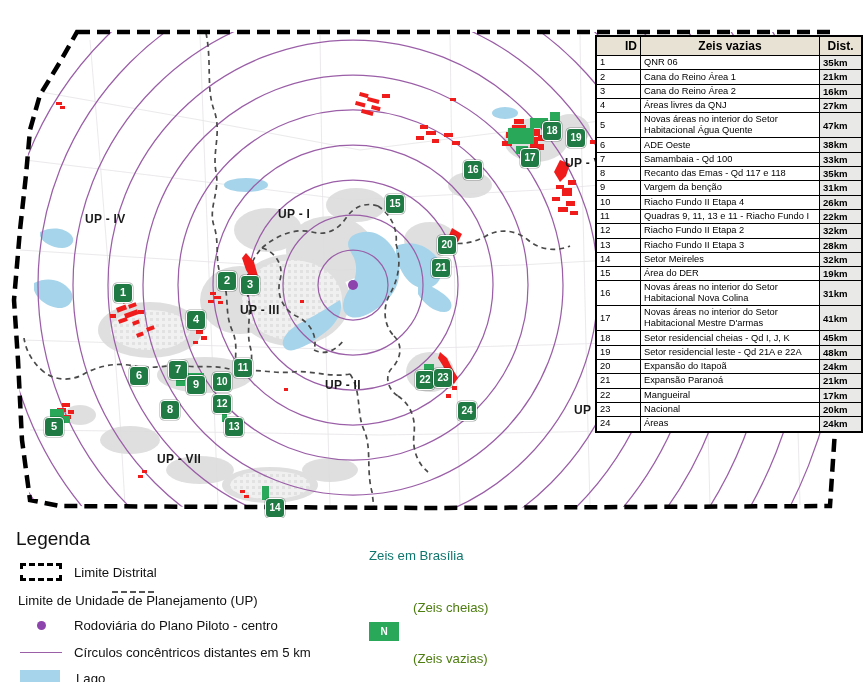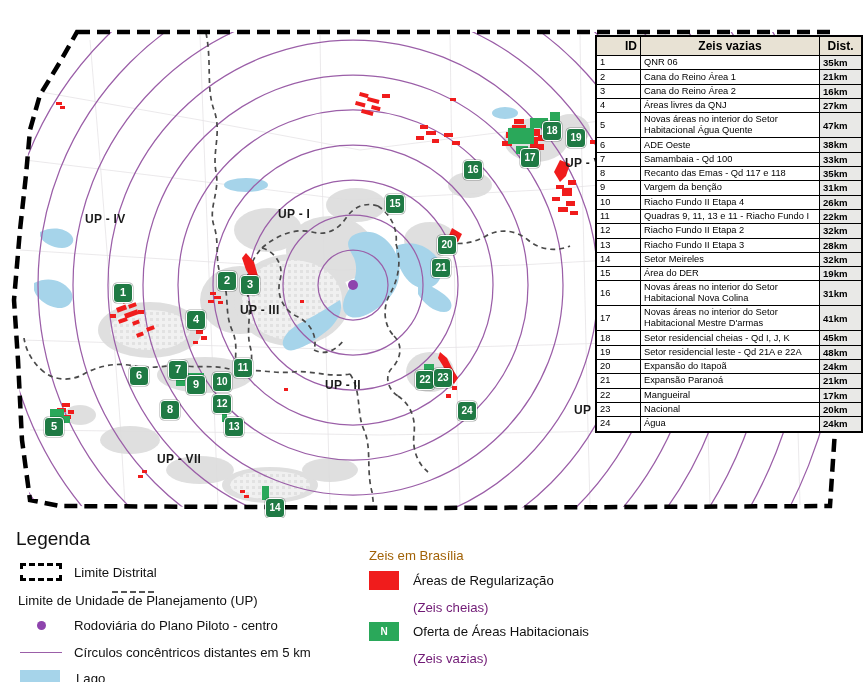--- a/index.html
+++ b/index.html
@@ -90,27 +90,27 @@
 
   .sw-distrital { height: 18px; border: 3.5px dashed #000; width: 42px; }
   .sw-up { height: 0; border-top: 2px dashed #555; width: 42px; }
   .sw-dot { width: 46px; text-align:center; }
   .sw-dot i { display:inline-block; width: 9px; height: 9px; border-radius: 50%; background: #8e44ad; }
   .sw-circle { height: 0; border-top: 1.6px solid #9b5fa8; width: 42px; }
   .sw-lago { width: 40px; height: 17px; background: #a6d4ea; margin-right: 16px;}
 
   #zeis-legend-title {
     position: absolute; left: 369px; top: 30px;
-    font-size: 13.2px; color: #a16207;
+    font-size: 13.2px; color: #0f766e;
   }
   .zsw { width: 30px; height: 19px; margin-right: 14px; display:flex; align-items:center; justify-content:center;
          font-size: 10px; font-weight: bold; color:#fff; }
   .zsw-red { background: #f01c1c; }
   .zsw-green { background: #2aa85a; }
-  .z-sub { position: absolute; font-size: 13.2px; color:#701a75; }
+  .z-sub { position: absolute; font-size: 13.2px; color:#4d7c0f; }
 </style>
 </head>
 <body>
 <div id="root">
 
 <div id="map-area">
 
   <svg id="map-svg" width="866" height="518" viewBox="0 0 866 518">
     <defs>
       <clipPath id="districtClip">
@@ -535,21 +535,21 @@
             <td class="c-name">Mangueiral</td>
             <td class="c-dist">17km</td>
           </tr>
           <tr>
             <td class="c-id">23</td>
             <td class="c-name">Nacional</td>
             <td class="c-dist">20km</td>
           </tr>
           <tr>
             <td class="c-id">24</td>
-            <td class="c-name">Água</td>
+            <td class="c-name">Áreas</td>
             <td class="c-dist">24km</td>
           </tr>
         </tbody>
   </table>
 </div>
 
 <div id="legend">
 
   <div id="legend-title">Legenda</div>
 
@@ -581,27 +581,22 @@
     <span class="leg-text">Círculos concêntricos distantes em 5 km</span>
   </div>
 
   <div class="leg-row" style="left:20px; top:152px;">
     <span class="sw-lago"></span>
     <span class="leg-text">Lago</span>
   </div>
 
   <div id="zeis-legend-title">Zeis em Brasília</div>
 
-  <div class="leg-row" style="left:369px; top:53px;">
-    <span class="zsw zsw-red"></span>
-    <span class="leg-text">Áreas de Regularização</span>
-  </div>
   <div class="z-sub" style="left:413px; top:82px;">(Zeis cheias)</div>
 
   <div class="leg-row" style="left:369px; top:104px;">
     <span class="zsw zsw-green">N</span>
-    <span class="leg-text">Oferta de Áreas Habitacionais</span>
   </div>
   <div class="z-sub" style="left:413px; top:133px;">(Zeis vazias)</div>
 
 </div>
 
 </div>
 
 </body></html>

